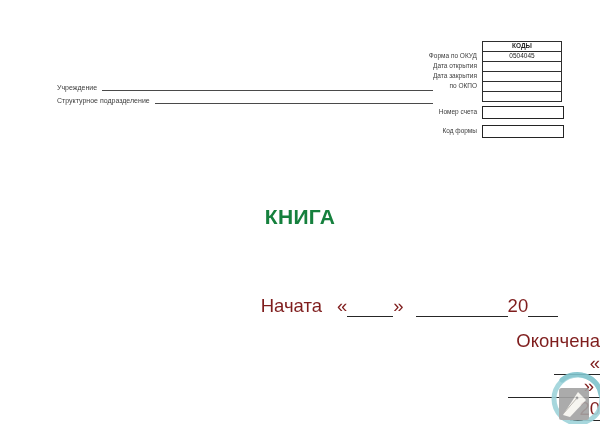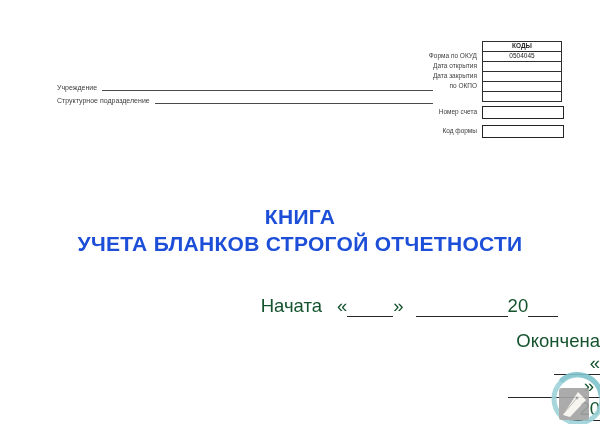--- a/index.html
+++ b/index.html
@@ -44,25 +44,25 @@
   .stand-box {
     width: 82px; height: 13px;
     border: 1.5px solid #242424; background: #fff;
   }
 
   
   .title {
     position: absolute; top: 203px; left: 0; width: 600px;
     text-align: center; font-weight: bold;
     font-size: 21px; line-height: 27px;
-    color: #1d4ed8; letter-spacing: 0.3px;
+    color: #15803d; letter-spacing: 0.3px;
   }
 
   
-  .dates { position: absolute; left: 0; top: 295px; width: 600px; font-size: 18.5px; color: #14532d; }
+  .dates { position: absolute; left: 0; top: 295px; width: 600px; font-size: 18.5px; color: #7f1d1d; }
   .date-row { display: flex; align-items: flex-end; height: 22px; margin-left: 210px; }
   .date-row + .date-row { margin-top: 13px; flex-direction: column; }
   .date-label { width: 112px; text-align: right; white-space: nowrap; }
   .oq { margin-left: 15px; }
   .cq { margin-right: 6px; }
   .blank { display: inline-block; border-bottom: 1.5px solid #262626; height: 20px; }
   .blank.day { width: 46px; }
   .blank.month { width: 92px; margin-left: 6px; }
   .blank.tail { width: 30px; }
 
@@ -116,21 +116,20 @@
       <span class="stand-box"></span>
     </div>
     <div class="box-row last">
       <span class="code-label">Код формы</span>
       <span class="stand-box"></span>
     </div>
   </div>
 
   <div class="title">
     <div>КНИГА</div>
-    <div>УЧЕТА БЛАНКОВ СТРОГОЙ ОТЧЕТНОСТИ</div>
   </div>
 
   <div class="dates">
     <div class="date-row">
       <span class="date-label">Начата</span>
       <span class="oq">«</span>
       <span class="blank day"></span>
       <span class="cq">»</span>
       <span class="blank month"></span>
       <span>20</span>

